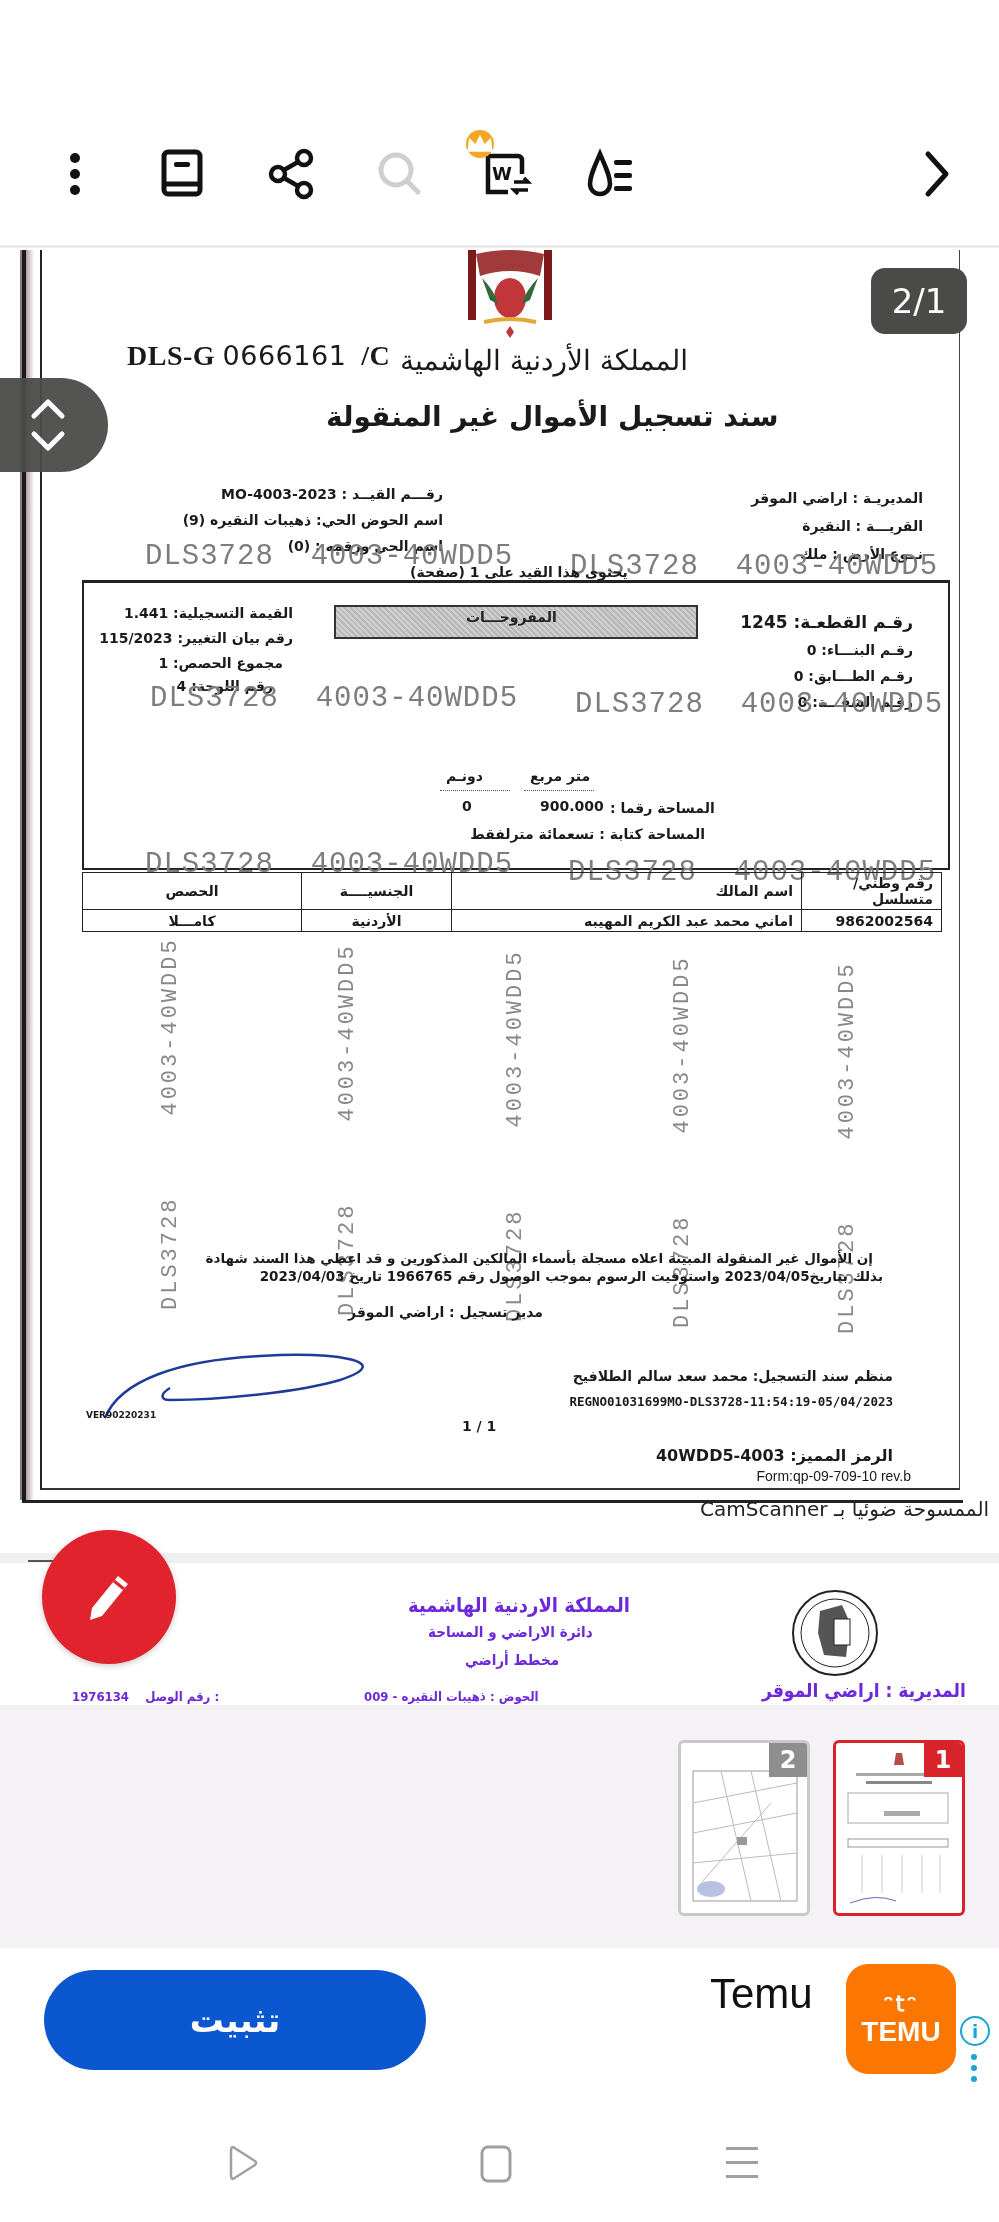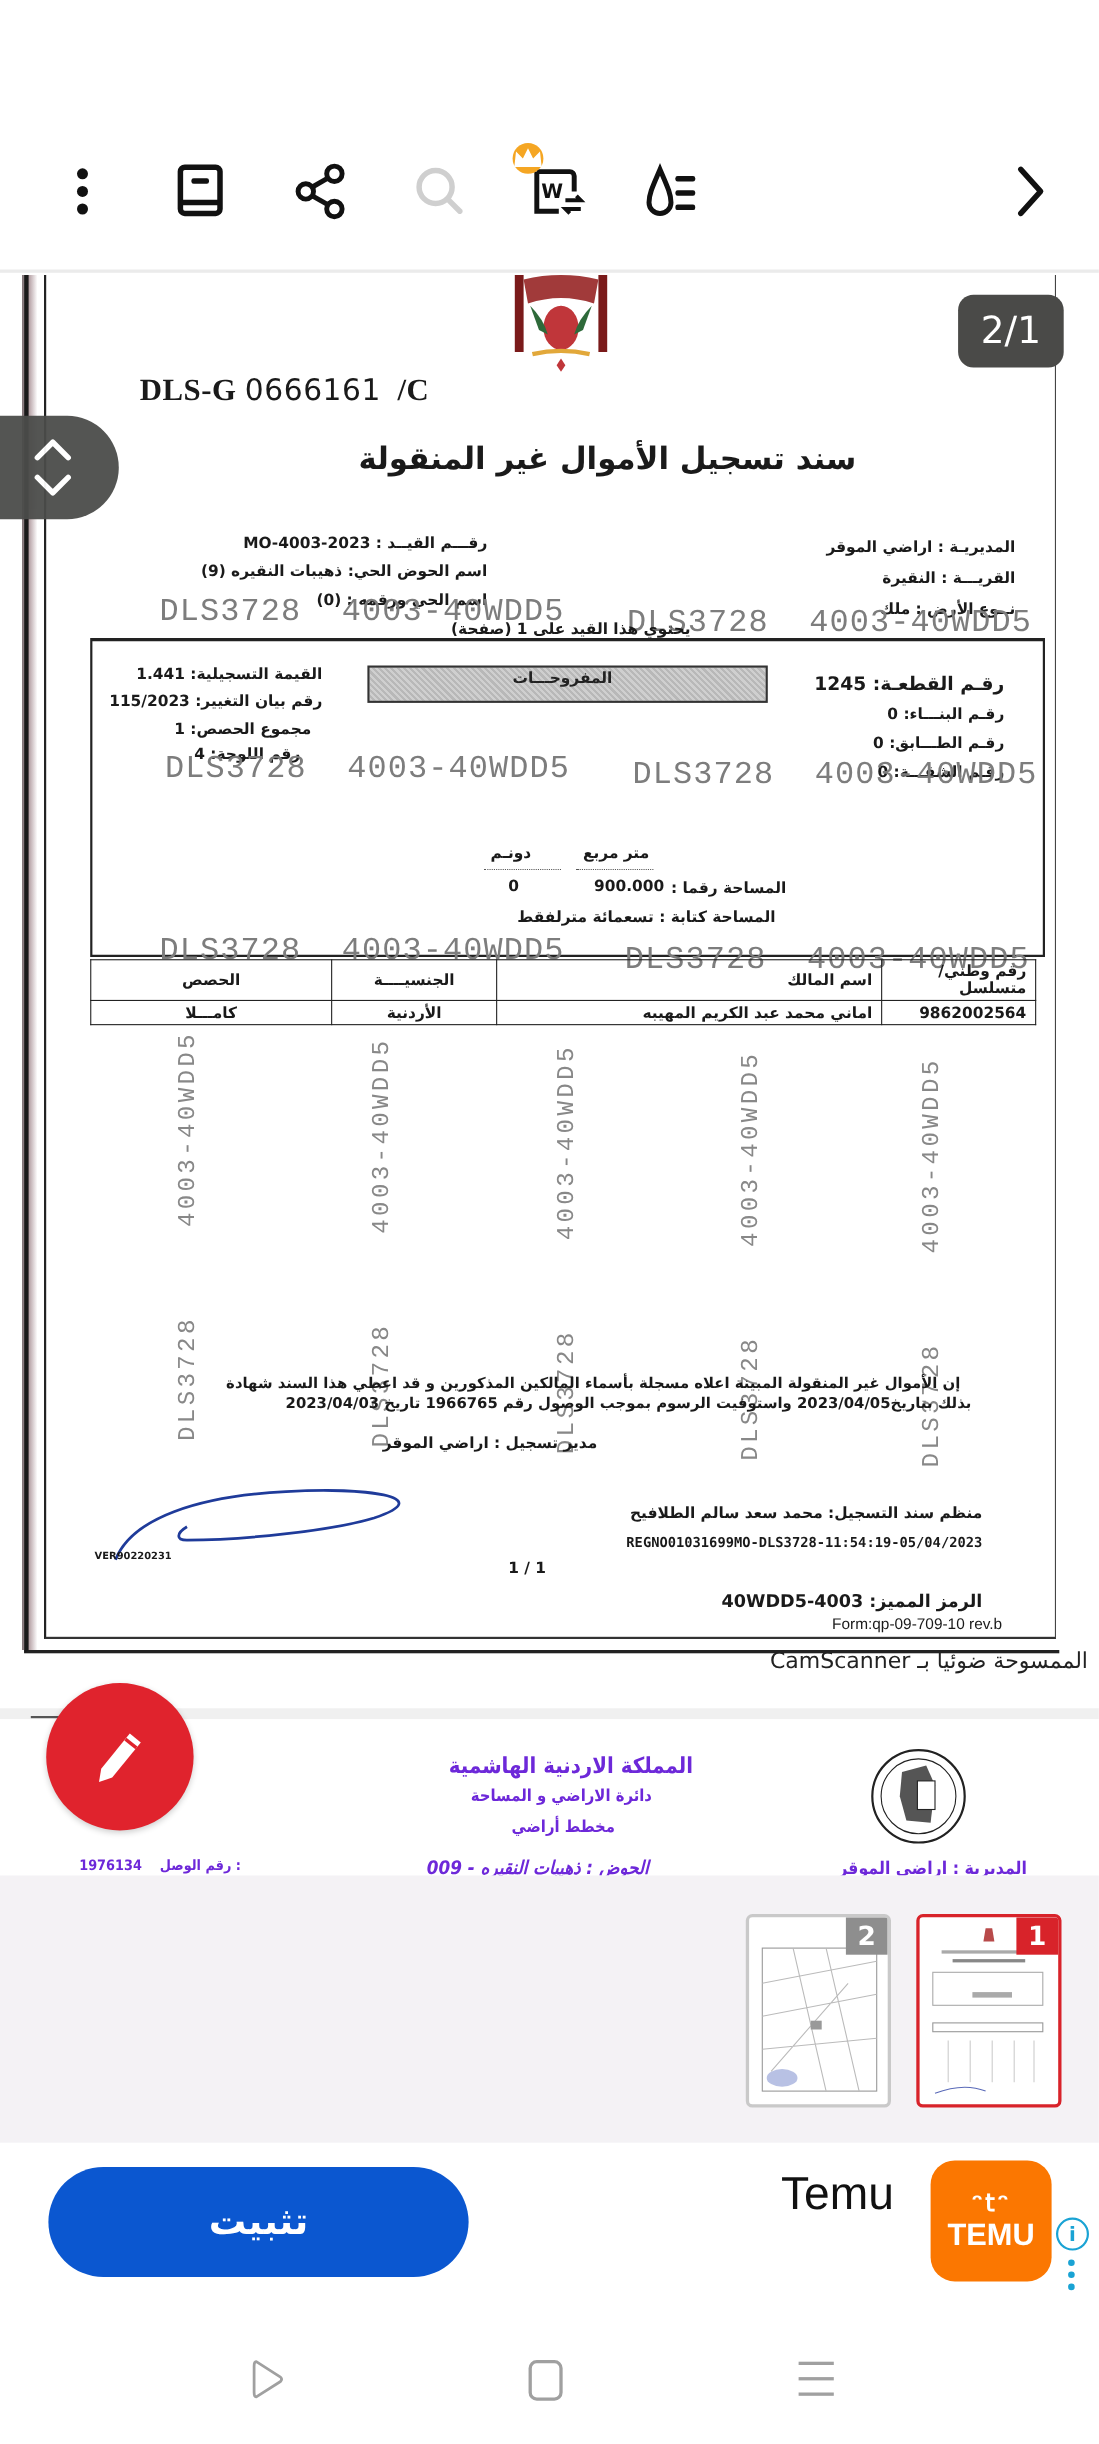--- a/index.html
+++ b/index.html
@@ -150,20 +150,21 @@
       <ellipse cx="50" cy="48" rx="16" ry="20" fill="#c0363a"></ellipse>
       <path d="M22 28 Q34 40 38 54 L30 50 Z" fill="#2e6a3a"></path>
       <path d="M78 28 Q66 40 62 54 L70 50 Z" fill="#2e6a3a"></path>
       <path d="M24 72 Q50 66 76 72" stroke="#e2a83a" stroke-width="4" fill="none"></path>
       <polygon points="50,76 54,82 50,88 46,82" fill="#c0363a"></polygon>
     </svg>
 
     <div class="doc-text serial">
       <span>DLS-G</span> <span class="num">0666161</span>&nbsp;&nbsp;<span>/C</span>
     </div>
+    <div class="doc-text kingdom">المملكة الأردنية الهاشمية</div>
     <div class="doc-text doc-title">سند تسجيل الأموال غير المنقولة</div>
 
     <div class="doc-text sm" style="right:40px; top:240px; direction:rtl;">
       <span>المديريـة :</span> <span>اراضي الموقر</span>
     </div>
     <div class="doc-text sm" style="right:40px; top:268px; direction:rtl;">
       <span>القريـــة :</span> <span>النقيرة</span>
     </div>
     <div class="doc-text sm" style="right:40px; top:296px; direction:rtl;">
       <span>نــوع الأرض :</span> <span>ملك</span>
@@ -280,23 +281,23 @@
     </svg>
   </div>
 
   <div class="cam-note">الممسوحة ضوئيا بـ CamScanner</div>
   <div class="page-sep"></div>
 
   <div class="page2">
     <div class="p2-text" style="left:408px; top:30px; font-size:20px;">المملكة الاردنية الهاشمية</div>
     <div class="p2-text" style="left:428px; top:60px; font-size:15px;">دائرة الاراضي و المساحة</div>
     <div class="p2-text" style="left:465px; top:88px; font-size:15px;">مخطط أراضي</div>
-    <div class="p2-text" style="left:388px; top:126px; font-size:17px; direction:rtl;font-style:italic;">الحوض    :  ذهيبات النقيره - 009</div>
+    <div class="p2-text" style="left:364px; top:126px; font-size:13px; direction:rtl;">الحوض    :  ذهيبات النقيره - 009</div>
     <div class="p2-text" style="left:72px; top:126px; font-size:13px;"><span>1976134</span>&nbsp;&nbsp;&nbsp;&nbsp;<span>رقم الوصل  :</span></div>
-    <div class="p2-text" style="left:762px; top:126px; font-size:16px; direction:rtl;">المديرية :  اراضي الموقر</div>
+    <div class="p2-text" style="left:762px; top:116px; font-size:19px; direction:rtl;">المديرية :  اراضي الموقر</div>
     <svg style="position:absolute; left:790px; top:20px;" width="90" height="100" viewBox="0 0 90 100">
       <circle cx="45" cy="50" r="42" fill="none" stroke="#222" stroke-width="2"></circle>
       <circle cx="45" cy="50" r="34" fill="none" stroke="#222" stroke-width="1"></circle>
       <path d="M30 28 L52 22 L60 40 L56 74 L34 72 L28 50 Z" fill="#555"></path>
       <rect x="44" y="36" width="16" height="26" fill="#fff" stroke="#222"></rect>
     </svg>
   </div>
   <div class="p2-line"></div>
 
   <div class="fab">

